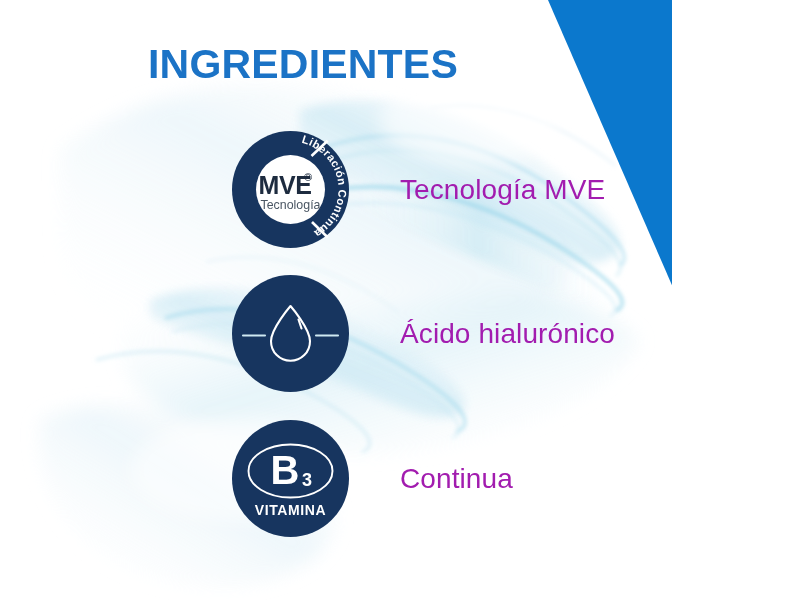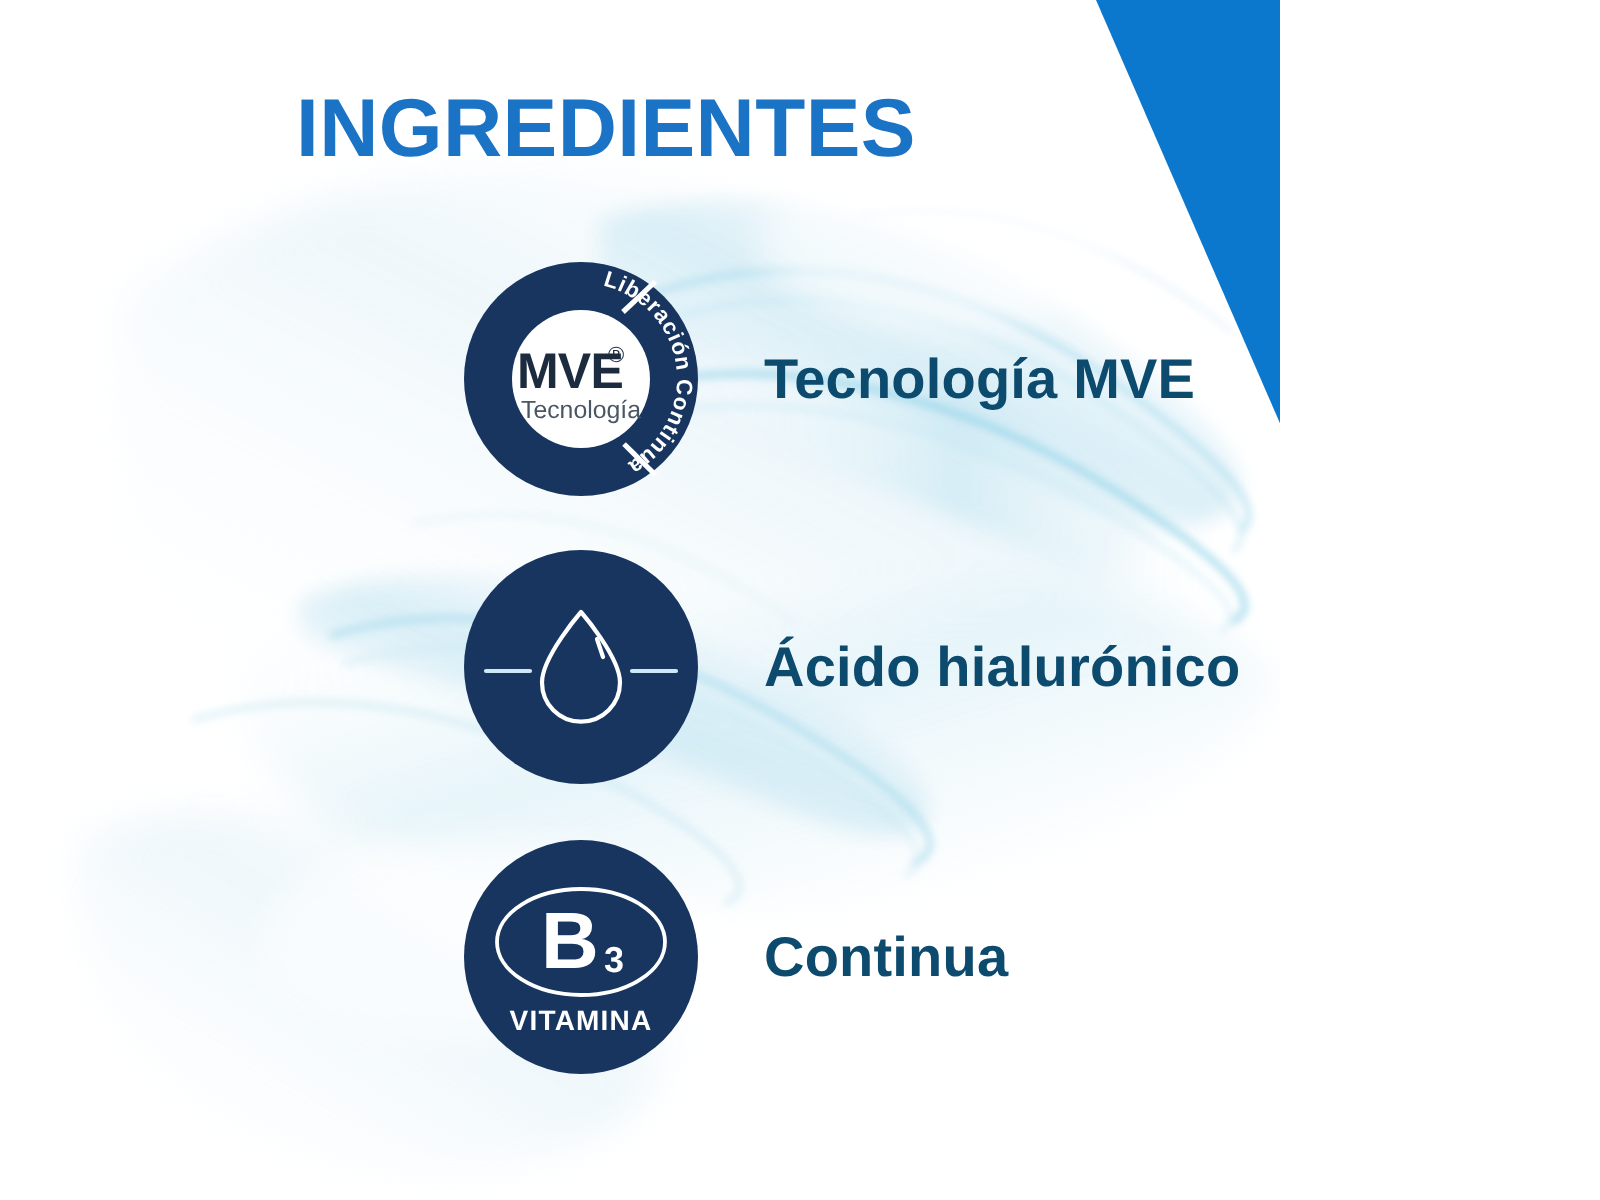--- a/index.html
+++ b/index.html
@@ -10,20 +10,21 @@
   }
   body {
     font-family: "Liberation Sans", sans-serif;
   }
   #stage {
     position: relative;
     width: 640px;
     height: 600px;
     overflow: hidden;
     background: #ffffff;
+    padding-left: 32px;
   }
 
   
   .bg-layer {
     position: absolute;
     inset: 0;
     width: 800px;
     height: 600px;
     pointer-events: none;
   }
@@ -62,24 +63,24 @@
 
   .badge {
     position: relative;
     width: 117px;
     height: 117px;
     flex: 0 0 117px;
   }
   .badge svg { display: block; }
 
   .row-label {
-    margin-left: 33px;
+    margin-left: 51px;
     font-size: 28px;
-    font-weight: bold;
-    color: #0c4a6e;
+    font-weight: normal;
+    color: #a21caf;
     white-space: nowrap;
     letter-spacing: 0.1px;
   }
 </style>
 </head>
 <body>
 
 <div id="stage">
 
   <svg class="bg-layer" viewBox="0 0 800 600" xmlns="http://www.w3.org/2000/svg">

